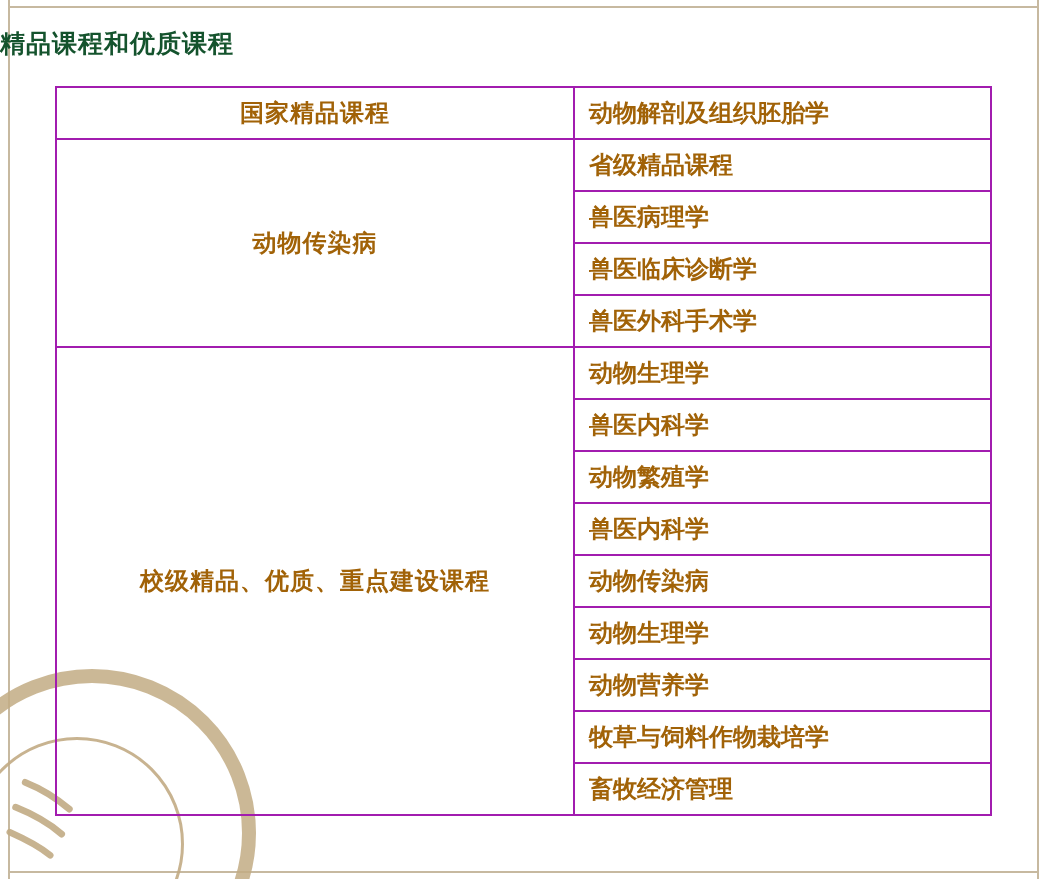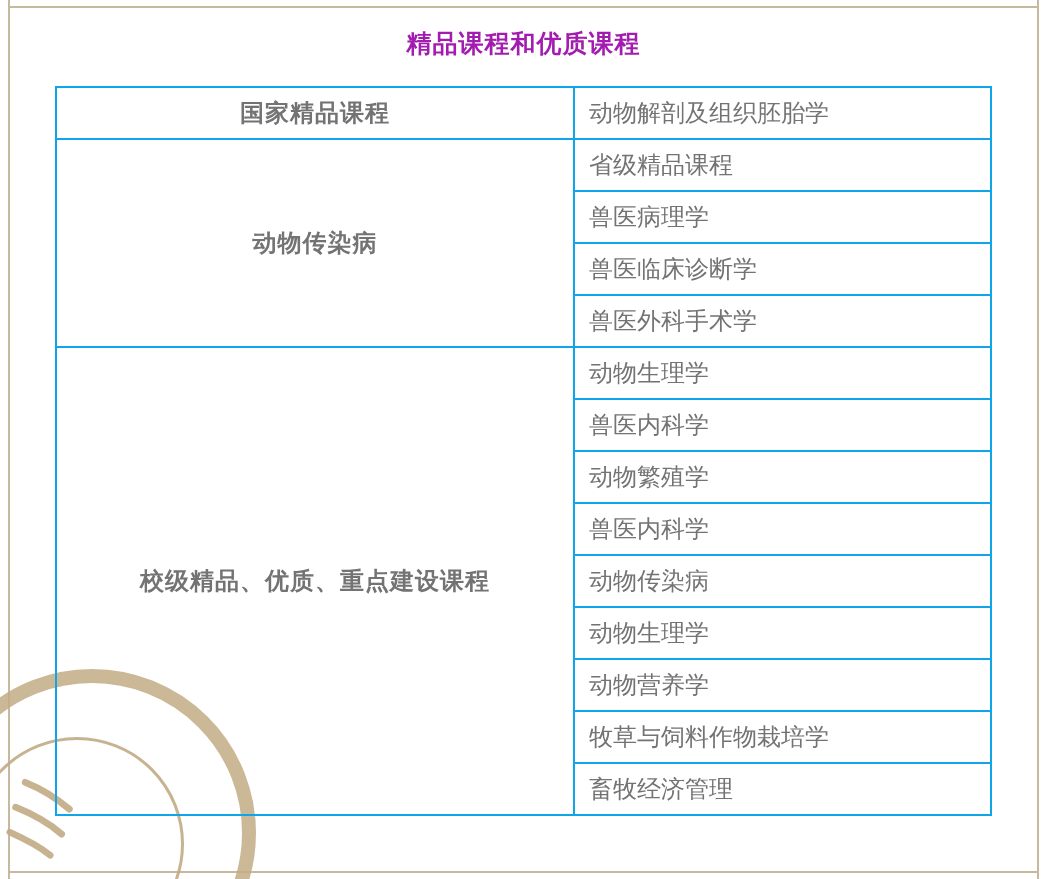--- a/index.html
+++ b/index.html
@@ -69,56 +69,56 @@
     width: 96px;
     height: 96px;
     pointer-events: none;
     opacity: 0.9;
   }
   .title {
     position: absolute;
     top: 27px;
     left: 0;
     width: 1047px;
-    text-align: center;
+    text-align: left;
     font-size: 25px;
     font-weight: bold;
-    color: #a21caf;
+    color: #14532d;
     letter-spacing: 1px;
   }
   .table-wrap {
     position: absolute;
     left: 55px;
     top: 86px;
     width: 935px;
   }
   table.course-table {
     border-collapse: collapse;
     width: 935px;
     table-layout: fixed;
   }
   table.course-table td {
-    border: 2px solid #0ea5e9;
-    color: #737373;
+    border: 2px solid #a21caf;
+    color: #a16207;
     font-size: 24px;
     height: 52px;
     box-sizing: border-box;
   }
   td.cat {
     width: 518px;
     text-align: center;
     font-weight: bold;
     font-size: 25px;
     letter-spacing: 1px;
   }
   td.course {
     width: 417px;
     text-align: left;
     padding-left: 14px;
-    font-weight: normal;
+    font-weight: bold;
   }
 </style>
 </head>
 <body>
 
 <div class="frame-left"></div>
 <div class="frame-right"></div>
 <div class="frame-top"></div>
 <div class="frame-bottom"></div>
 

